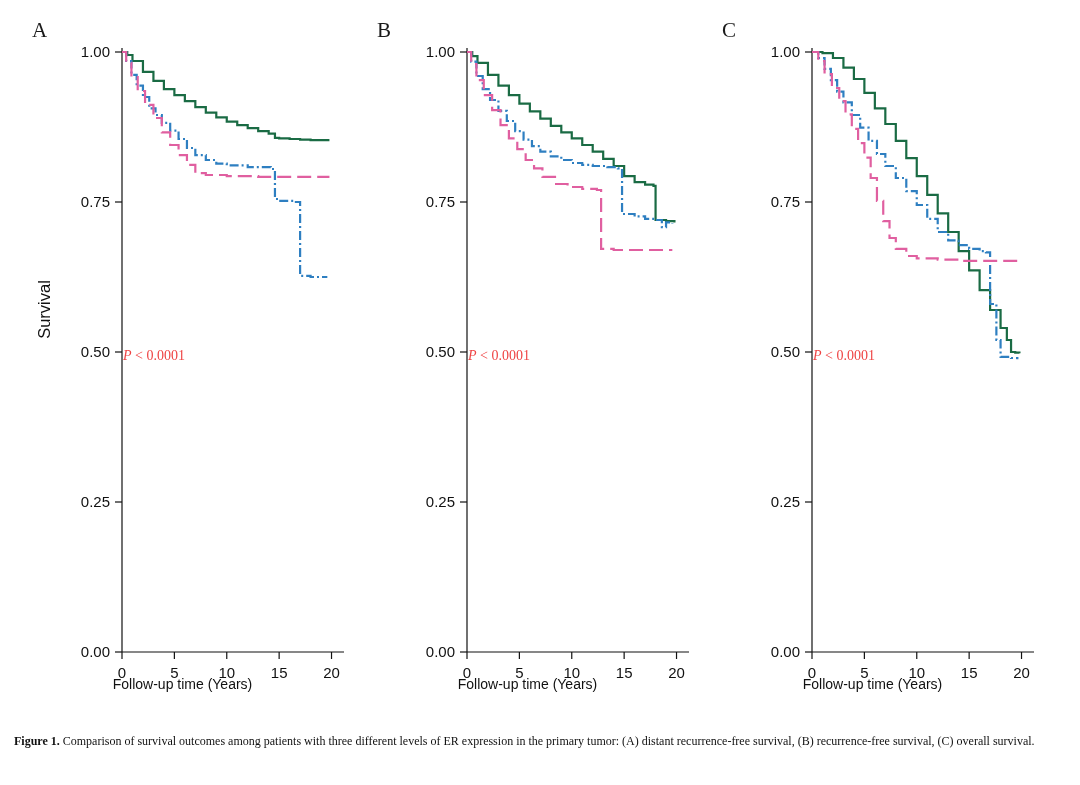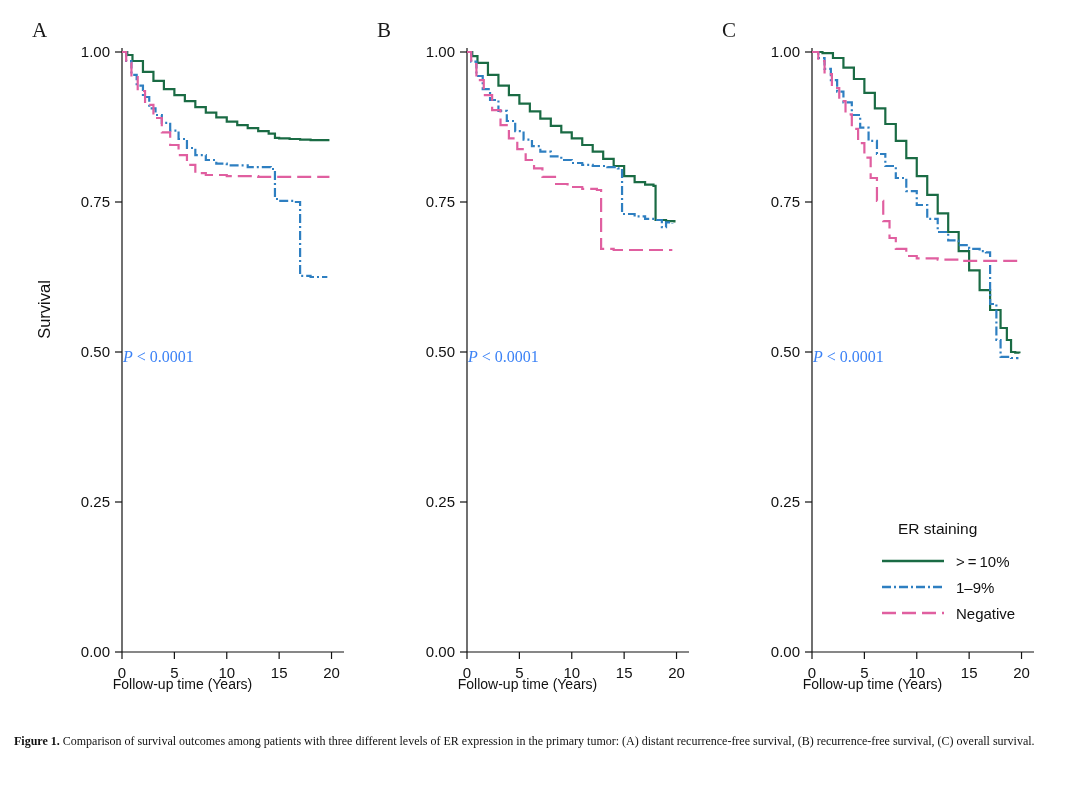--- a/index.html
+++ b/index.html
@@ -66,23 +66,23 @@
     top: 300px;
     width: 120px;
     text-align: center;
     font-size: 16.5px;
     transform: rotate(-90deg);
     transform-origin: center center;
     color: #111;
   }
   .pvalue {
     position: absolute;
-    font-size: 16px;
+    font-size: 14px;
     font-family: "Liberation Serif", serif;
-    color: #3b82f6;
+    color: #ef4444;
     white-space: nowrap;
   }
   .pvalue i { font-style: italic; }
 
   .legend {
     position: absolute;
     left: 180px;
     top: 520px;
     width: 170px;
   }
@@ -226,41 +226,20 @@
           <text x="269.1428571428571" y="678" text-anchor="middle" class="tick-label">15</text>
           <line x1="321.5238095238095" y1="652" x2="321.5238095238095" y2="659" stroke="#111" stroke-width="1.2"></line>
           <text x="321.5238095238095" y="678" text-anchor="middle" class="tick-label">20</text>
           <path d="M112.00,52.00 L122.48,52.00 L122.48,53.20 L132.95,53.20 L132.95,58.00 L143.43,58.00 L143.43,67.60 L153.90,67.60 L153.90,79.00 L164.38,79.00 L164.38,92.80 L174.86,92.80 L174.86,108.40 L185.33,108.40 L185.33,124.00 L195.81,124.00 L195.81,140.80 L206.29,140.80 L206.29,158.20 L216.76,158.20 L216.76,176.20 L227.24,176.20 L227.24,194.80 L237.71,194.80 L237.71,213.40 L248.19,213.40 L248.19,232.00 L258.67,232.00 L258.67,251.20 L269.14,251.20 L269.14,270.40 L279.62,270.40 L279.62,290.20 L290.10,290.20 L290.10,310.00 L300.57,310.00 L300.57,328.00 L306.86,328.00 L306.86,340.00 L311.05,340.00 L311.05,352.00 L315.24,352.00 L315.24,352.60 L319.43,352.60 L319.43,353.20" fill="none" stroke="#1a6b44" stroke-width="2.2" stroke-linejoin="miter" stroke-linecap="butt"></path>
           <path d="M112.00,52.00 L118.29,52.00 L118.29,58.00 L124.57,58.00 L124.57,68.80 L130.86,68.80 L130.86,80.20 L137.14,80.20 L137.14,91.60 L143.43,91.60 L143.43,102.40 L151.81,102.40 L151.81,115.00 L160.19,115.00 L160.19,127.60 L168.57,127.60 L168.57,140.80 L176.95,140.80 L176.95,154.00 L185.33,154.00 L185.33,166.00 L195.81,166.00 L195.81,178.00 L206.29,178.00 L206.29,191.20 L216.76,191.20 L216.76,205.00 L227.24,205.00 L227.24,218.80 L237.71,218.80 L237.71,232.00 L248.19,232.00 L248.19,240.40 L258.67,240.40 L258.67,245.20 L269.14,245.20 L269.14,248.80 L279.62,248.80 L279.62,251.20 L285.90,251.20 L285.90,252.40 L290.10,252.40 L290.10,304.00 L296.38,304.00 L296.38,340.00 L300.57,340.00 L300.57,356.80 L311.05,356.80 L311.05,358.00 L317.33,358.00 L317.33,359.20" fill="none" stroke="#2e7fc1" stroke-width="2.2" stroke-linejoin="miter" stroke-linecap="butt" stroke-dasharray="9,3,2,3"></path>
           <path d="M112.00,52.00 L118.29,52.00 L118.29,61.00 L124.57,61.00 L124.57,74.20 L131.90,74.20 L131.90,88.00 L139.24,88.00 L139.24,101.20 L145.52,101.20 L145.52,114.40 L151.81,114.40 L151.81,128.80 L158.10,128.80 L158.10,143.20 L164.38,143.20 L164.38,157.60 L170.67,157.60 L170.67,178.00 L176.95,178.00 L176.95,200.80 L183.24,200.80 L183.24,221.20 L189.52,221.20 L189.52,238.00 L195.81,238.00 L195.81,248.80 L206.29,248.80 L206.29,256.00 L216.76,256.00 L216.76,258.40 L237.71,258.40 L237.71,259.60 L258.67,259.60 L258.67,260.80 L279.62,260.80 L279.62,260.80 L300.57,260.80 L300.57,260.80 L319.43,260.80 L319.43,260.80" fill="none" stroke="#e05fa0" stroke-width="2.2" stroke-linejoin="miter" stroke-linecap="butt" stroke-dasharray="14,6"></path>
         </svg>
       <div class="axis-title-x">Follow-up time (Years)</div>
       <div class="pvalue" style="left:113px; top:348px;"><i>P</i> &lt; 0.0001</div>
 
-      <div class="legend">
-        <div class="legend-title">ER staining</div>
-        <div class="legend-row">
-          <svg class="legend-key">
-            <line x1="2" y1="7" x2="64" y2="7" stroke="#1a6b44" stroke-width="2.3"></line>
-          </svg>
-          <span class="legend-label">&gt; = 10%</span>
-        </div>
-        <div class="legend-row">
-          <svg class="legend-key">
-            <line x1="2" y1="7" x2="64" y2="7" stroke="#2e7fc1" stroke-width="2.3" stroke-dasharray="9,3,2,3"></line>
-          </svg>
-          <span class="legend-label">1–9%</span>
-        </div>
-        <div class="legend-row">
-          <svg class="legend-key">
-            <line x1="2" y1="7" x2="64" y2="7" stroke="#e05fa0" stroke-width="2.3" stroke-dasharray="14,6"></line>
-          </svg>
-          <span class="legend-label">Negative</span>
-        </div>
-      </div>
     </div>
 
   </div>
 
   <div class="caption">
     <b>Figure 1.</b><span> Comparison of survival outcomes among patients with three different levels of ER expression in the primary tumor: (A) distant recurrence-free survival, (B) recurrence-free survival, (C) overall survival.</span>
   </div>
 
 </div>
 

